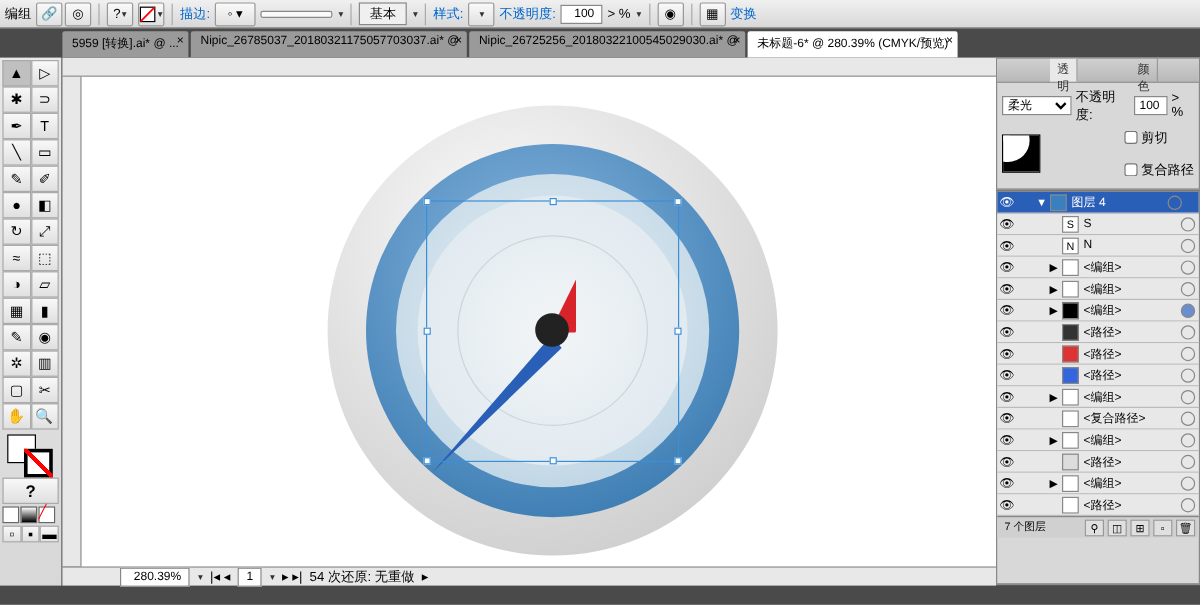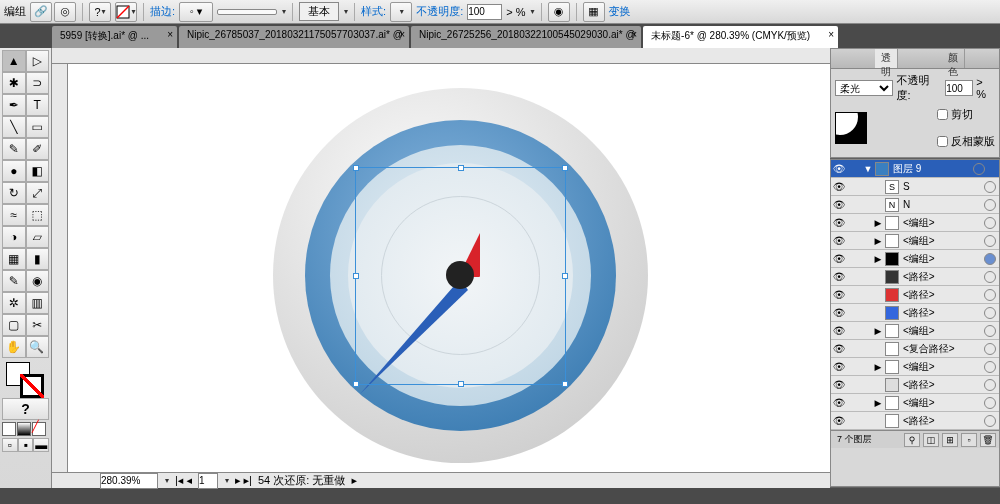--- a/index.html
+++ b/index.html
@@ -4,23 +4,23 @@
 <style>
 * { margin: 0; padding: 0; box-sizing: border-box; font-family: "Microsoft YaHei", Arial, sans-serif; font-size: 11px; }
 body { width: 1000px; height: 504px; background: #4a4a4a; overflow: hidden; }
 .topbar { height: 24px; background: linear-gradient(#f0f0f0, #d8d8d8); display: flex; align-items: center; padding: 0 4px; gap: 4px; border-bottom: 1px solid #888; }
 .topbar .label { color: #000; }
 .topbar-group { display: flex; align-items: center; gap: 2px; }
 .icon-btn { width: 22px; height: 20px; background: linear-gradient(#fafafa,#e0e0e0); border: 1px solid #999; border-radius: 2px; display: flex; align-items: center; justify-content: center; cursor: pointer; }
 .dropdown-arrow { font-size: 8px; color: #333; margin-left: 1px; }
 .sep { width: 1px; height: 18px; background: #aaa; margin: 0 2px; }
 .blue-link { color: #0066cc; }
-.input-num { width: 35px; height: 16px; border: 1px solid #888; background: #fff; padding-right: 6px; font-size: 10px; }
+.input-num { width: 35px; height: 16px; border: 1px solid #888; background: #fff; text-align: right; padding-right: 6px; font-size: 10px; }
 .tabbar { height: 24px; background: #4a4a4a; display: flex; align-items: flex-end; padding-left: 52px; gap: 0; }
-.tab { height: 22px; background: #9a9a9a; color: #000; padding: 3px 28px 3px 8px; font-size: 10px; border-radius: 2px 2px 0 0; margin-right: 2px; position: relative; cursor: pointer; max-width: 230px; overflow: hidden; white-space: nowrap; }
+.tab { height: 22px; background: #9a9a9a; color: #000; padding: 3px 8px 3px 8px; font-size: 10px; border-radius: 2px 2px 0 0; margin-right: 2px; position: relative; cursor: pointer; max-width: 230px; overflow: hidden; white-space: nowrap; }
 .tab.active { background: #fff; }
 .tab .x { position: absolute; right: 4px; top: 3px; font-size: 10px; cursor: pointer; }
 .main { display: flex; height: 440px; }
 .toolbox { width: 52px; background: linear-gradient(#e8e8e8,#d8d8d8); border-right: 1px solid #888; display: flex; flex-direction: column; padding: 2px; gap: 0; }
 .tool-row { display: flex; gap: 0; }
 .tool { width: 24px; height: 22px; background: linear-gradient(#f8f8f8,#e0e0e0); border: 1px solid #aaa; display: flex; align-items: center; justify-content: center; cursor: pointer; font-size: 12px; position: relative; }
 .tool.active { background: #c0c0c0; }
 .tool.q { font-weight: bold; font-size: 14px; }
 .fill-stroke { width: 48px; height: 36px; position: relative; margin-top: 4px; }
 .fill-sw { width: 24px; height: 24px; background: #fff; border: 1px solid #000; position: absolute; left: 4px; top: 0; }
@@ -257,36 +257,36 @@
         <div class="trans-row">
           <div class="trans-preview"></div>
           <div style="flex:1"></div>
           <div style="display:flex;flex-direction:column;gap:12px;">
             <label class="chk">
                 <input type="checkbox" style="">
                 <span>剪切</span>
               </label>
             <label class="chk">
                 <input type="checkbox" style="">
-                <span>反相蒙版</span>
+                <span>复合路径</span>
               </label>
           </div>
         </div>
       </div>
     </div>
 
     <div class="panel" style="flex:1;">
       <div class="layer-list" id="layer-list">
           <div class="layer-row sel">
             <div class="lr-eye">👁</div>
             <div class="lr-eye"></div>
             <span class="lr-indent" style="width: 0px;"></span>
             <div class="lr-toggle">▼</div>
             <div class="lr-thumb" style="background: rgb(58, 127, 192);"></div>
-            <div class="lr-name">图层 9</div>
+            <div class="lr-name">图层 4</div>
             <div class="lr-target"></div>
             <div class="lr-sel"></div>
           </div>
           <div class="layer-row">
             <div class="lr-eye">👁</div>
             <div class="lr-eye"></div>
             <span class="lr-indent" style="width: 10px;"></span>
             <div class="lr-toggle"></div>
             <div class="lr-thumb" style="background: rgb(255, 255, 255); font-size: 9px; text-align: center; line-height: 12px;">S</div>
             <div class="lr-name">S</div>

